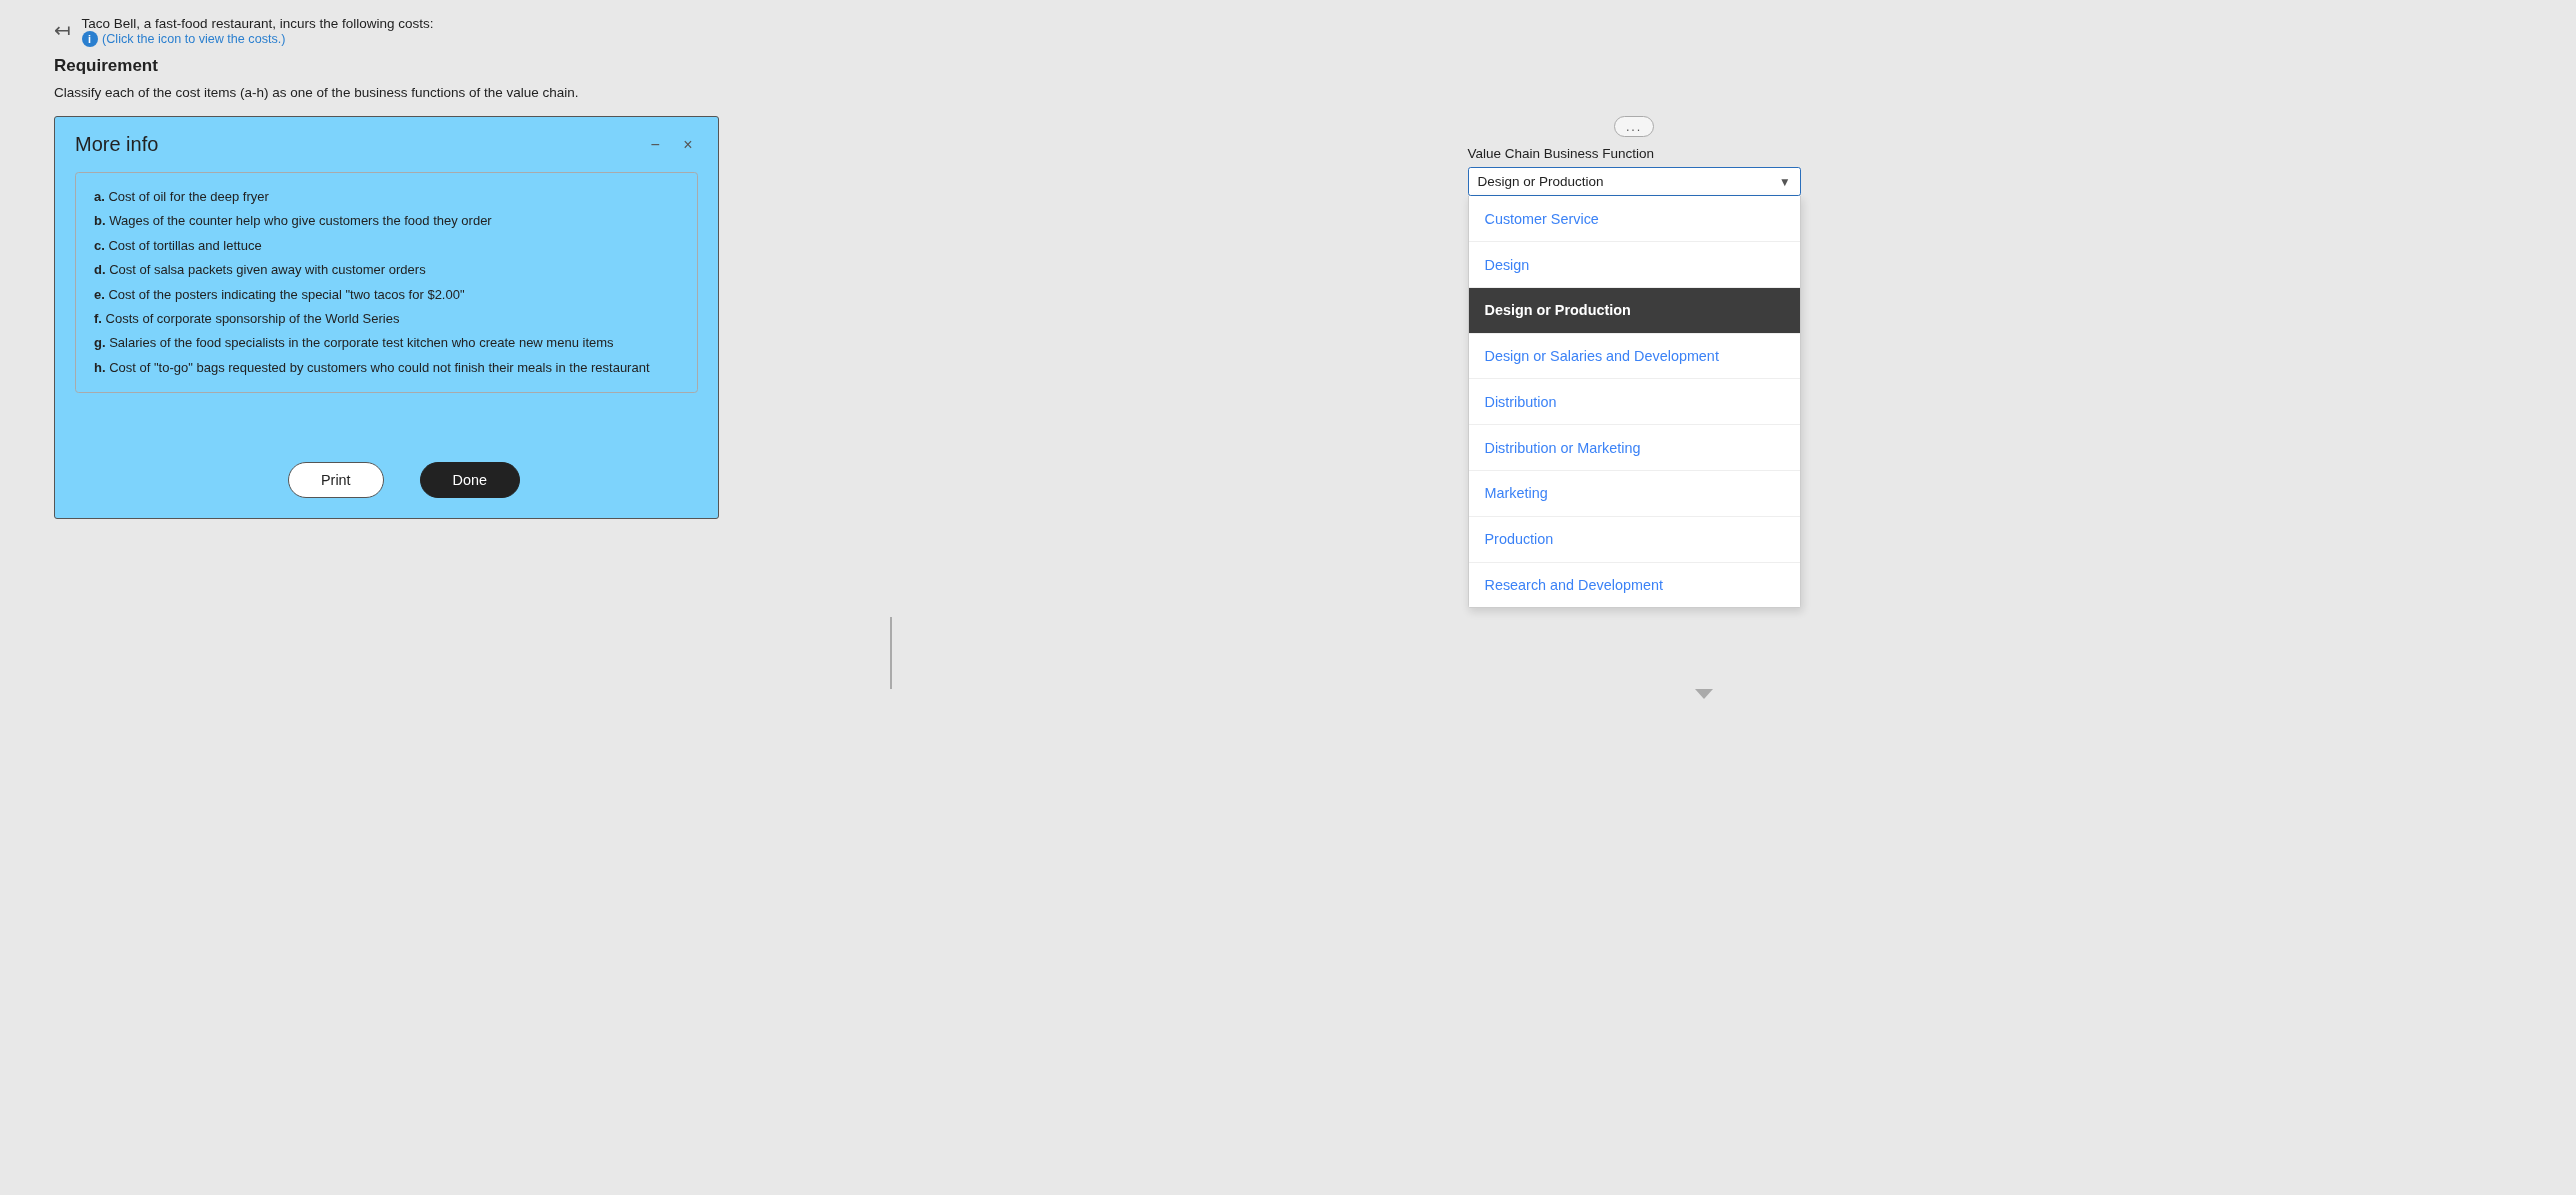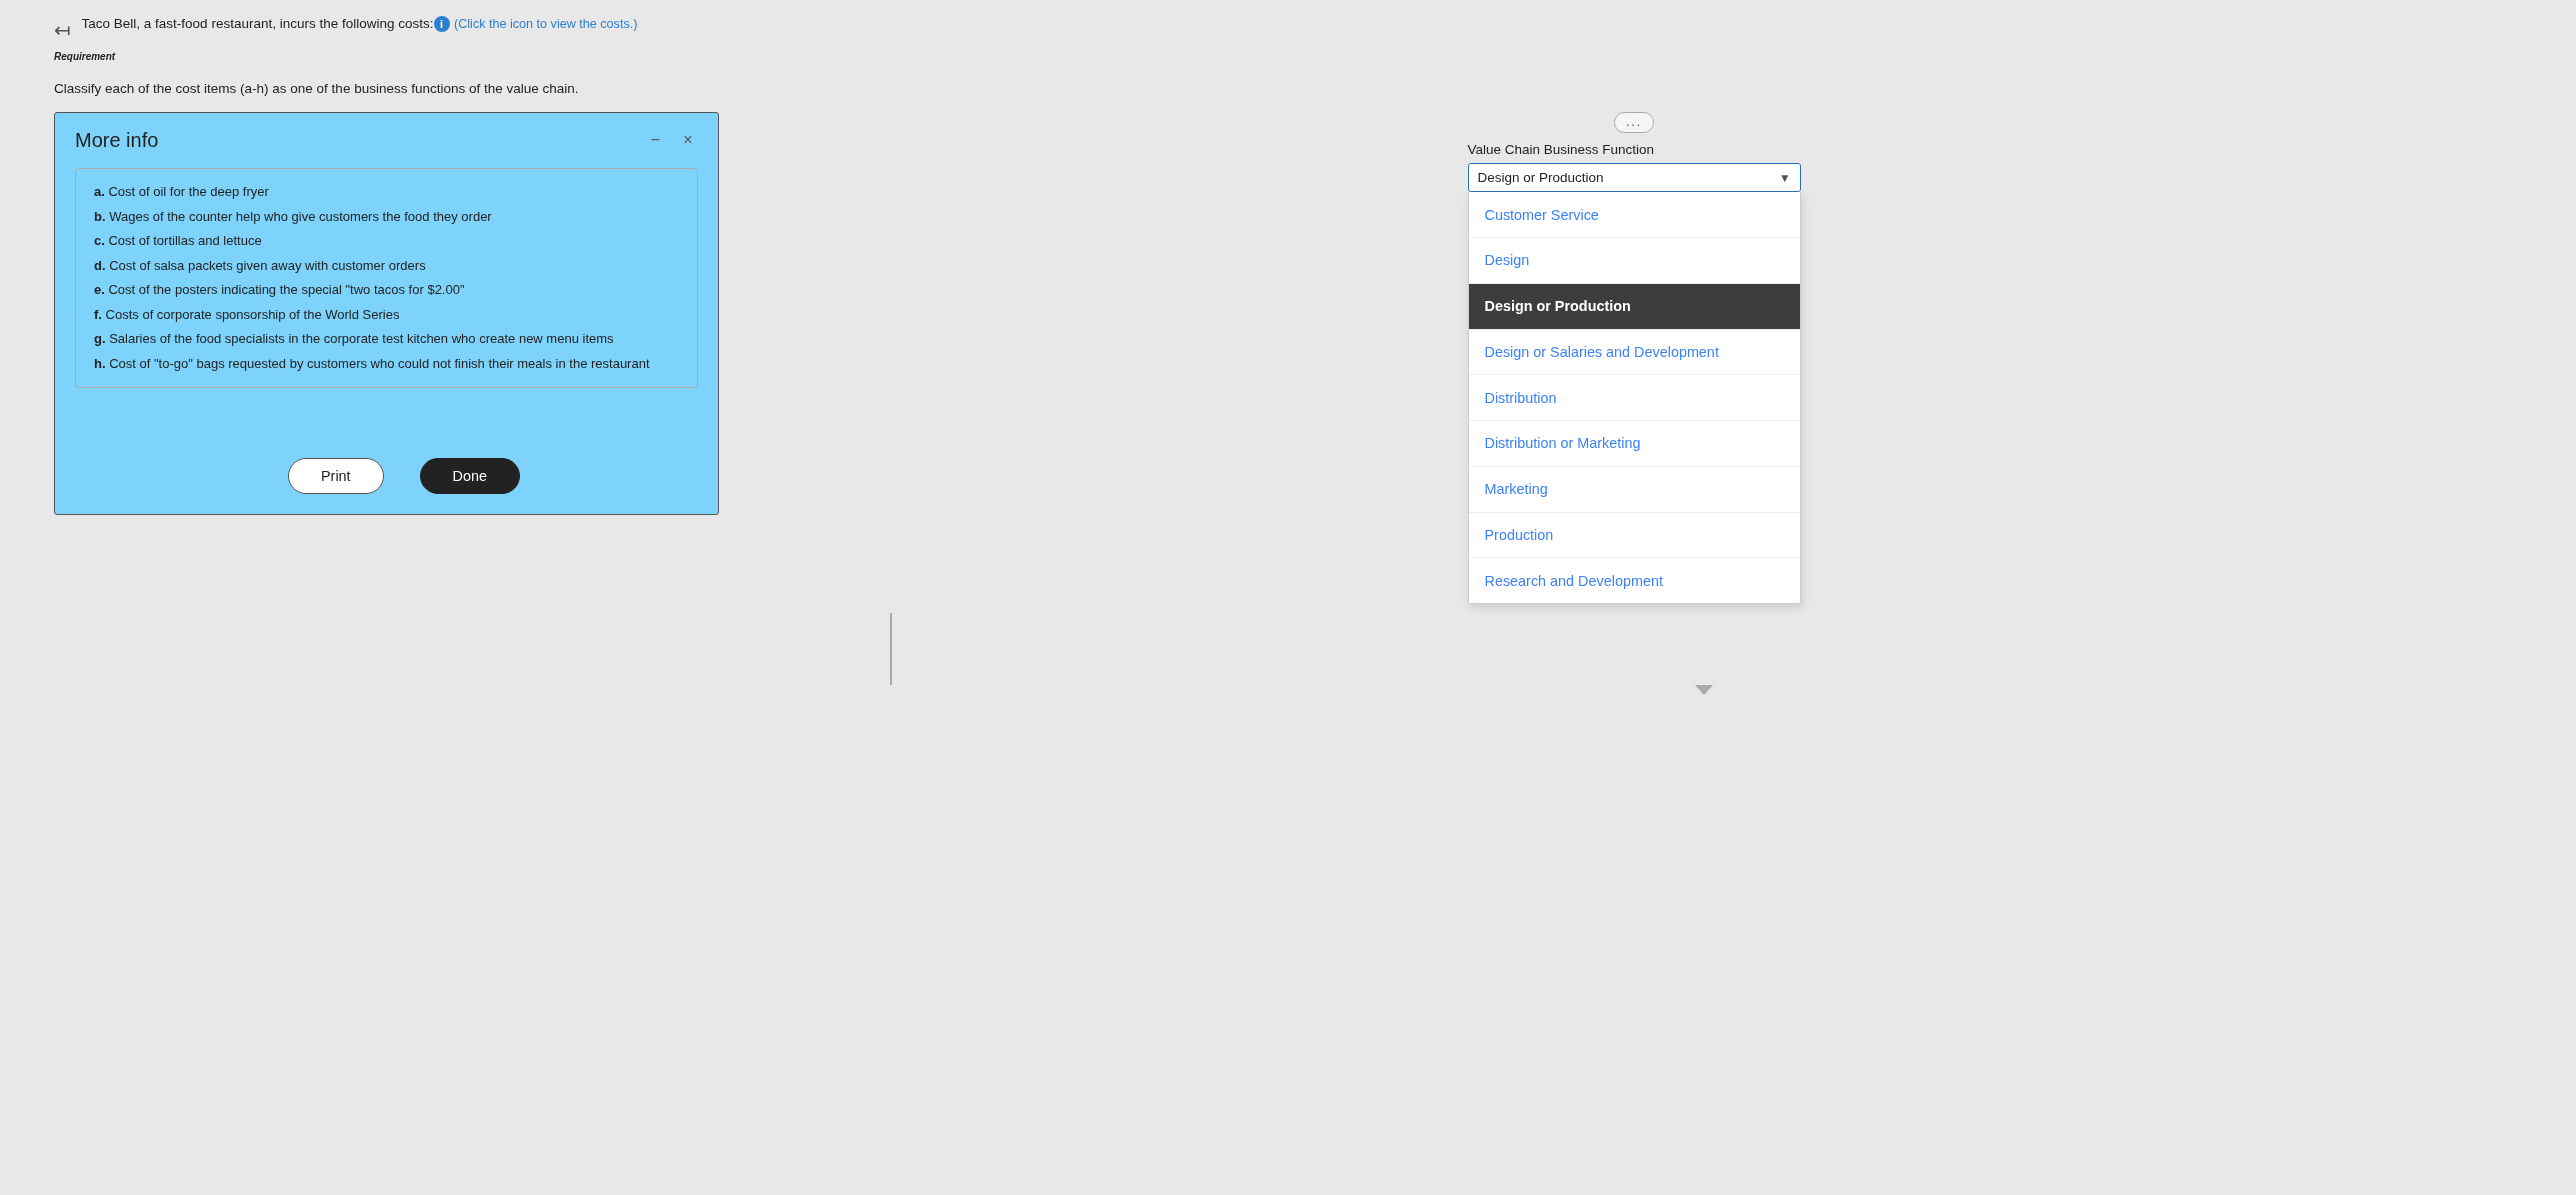--- a/index.html
+++ b/index.html
@@ -27,21 +27,21 @@
 
     .back-icon {
       font-size: 20px;
       color: #555;
       margin-top: 1.8px;
       cursor: pointer;
     }
 
     .top-text {
       display: flex;
-      flex-direction: row;
+      flex-direction: column;
     }
 
     .top-desc {
       font-size: 13.5px;
       color: #222;
     }
 
     .click-info {
       color: #2a7fcf;
       font-size: 12.6px;
@@ -64,23 +64,22 @@
       font-weight: bold;
       flex-shrink: 0;
     }
 
     .requirement-section {
       margin-bottom: 16px;
     }
 
     .requirement-title {
       font-weight: bold;
-      font-size: 10px;
-      margin-bottom: 19px;
-      font-style: italic;
+      font-size: 17px;
+      margin-bottom: 9px;
     }
 
     .requirement-desc {
       font-size: 13.5px;
       color: #222;
     }
 
     .main-content {
       display: flex;
       gap: 27px;

